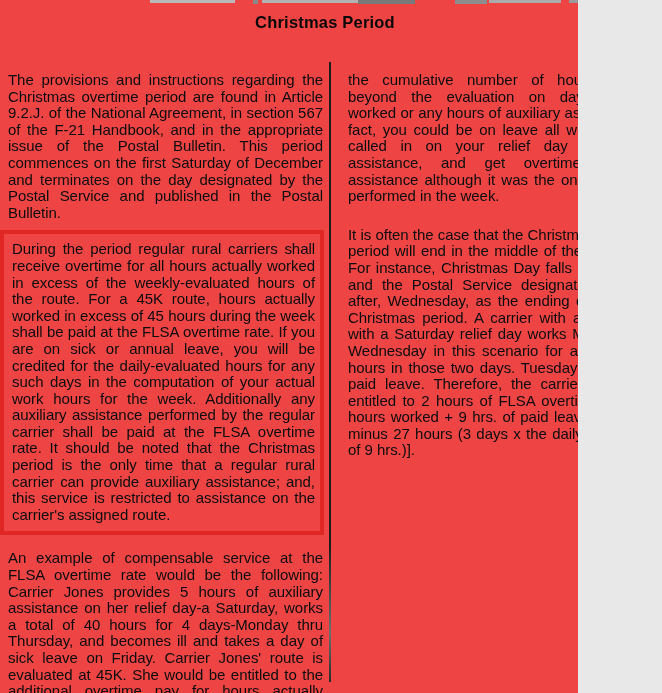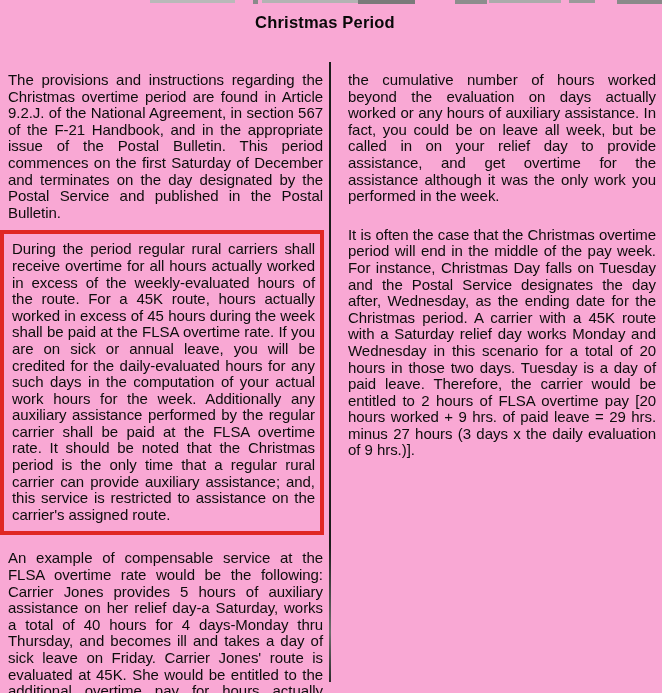--- a/index.html
+++ b/index.html
@@ -1,23 +1,24 @@
 <!DOCTYPE html>
 <html><head>
 <meta charset="utf-8">
 <style>
   html, body { margin: 0; padding: 0; background: #e8e8e8; }
   .page {
     position: relative;
-    width: 662px;
+    width: 566px;
     height: 693px;
-    background: #f9a8d4;
+    background: #ef4444;
     overflow: hidden;
     font-family: "Liberation Sans", sans-serif;
     color: #0d0d0d;
+    padding-left: 12px;
   }
   
   .artifact { position: absolute; top: 0; }
 
   .doc-title {
     position: absolute;
     top: 13px;
     left: 0;
     width: 662px;
     text-align: center;

